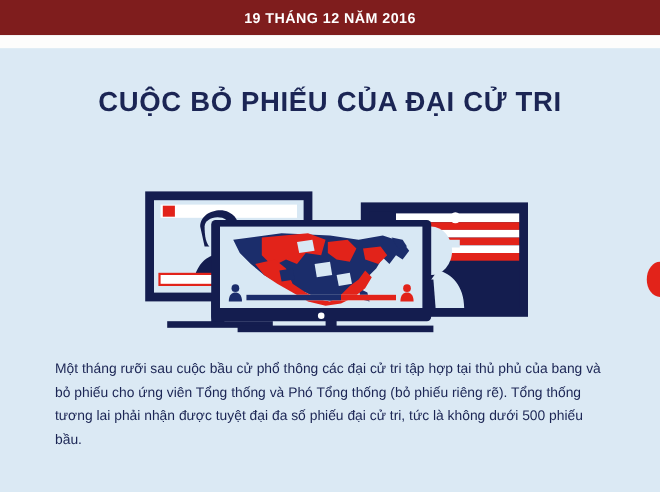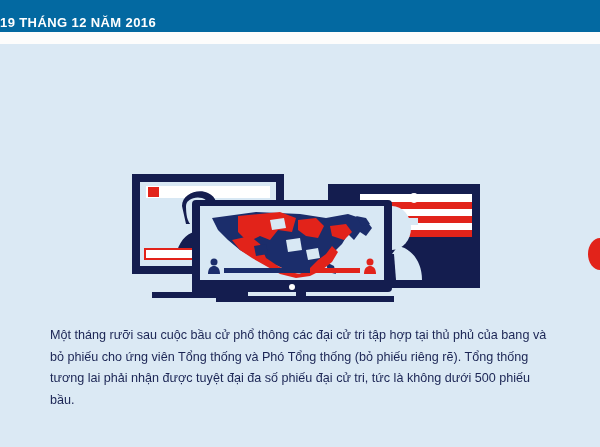--- a/index.html
+++ b/index.html
@@ -20,25 +20,25 @@
     background: #dbe9f4;
     overflow: hidden;
   }
 
   
   .date-band {
     position: absolute;
     left: 0;
     top: 0;
     width: 600px;
-    height: 44px;
-    background: #0369a1;
+    height: 32px;
+    background: #7f1d1d;
     display: flex;
     align-items: center;
-    justify-content: flex-start;
+    justify-content: center;
   }
   .date-band-text {
     color: #ffffff;
     font-size: 13px;
     font-weight: bold;
     letter-spacing: 0.4px;
     line-height: 1;
   }
   .band-gap {
     position: absolute;
@@ -111,20 +111,21 @@
 
 <div class="page">
 
   <div class="date-band">
     <div class="date-band-text">19 THÁNG 12 NĂM 2016</div>
   </div>
   <div class="band-gap"></div>
 
   <div class="content">
 
+    <div class="title">CUỘC BỎ PHIẾU CỦA ĐẠI CỬ TRI</div>
 
     <div class="illustration">
       <svg width="370" height="150" viewBox="0 0 370 150" xmlns="http://www.w3.org/2000/svg">
 
         <g>
 
           <rect x="72" y="110" width="12" height="24" fill="#141d4f"></rect>
           <rect x="32" y="130" width="96" height="6" fill="#141d4f"></rect>
 
           <rect x="12" y="12" width="152" height="100" fill="#141d4f"></rect>

